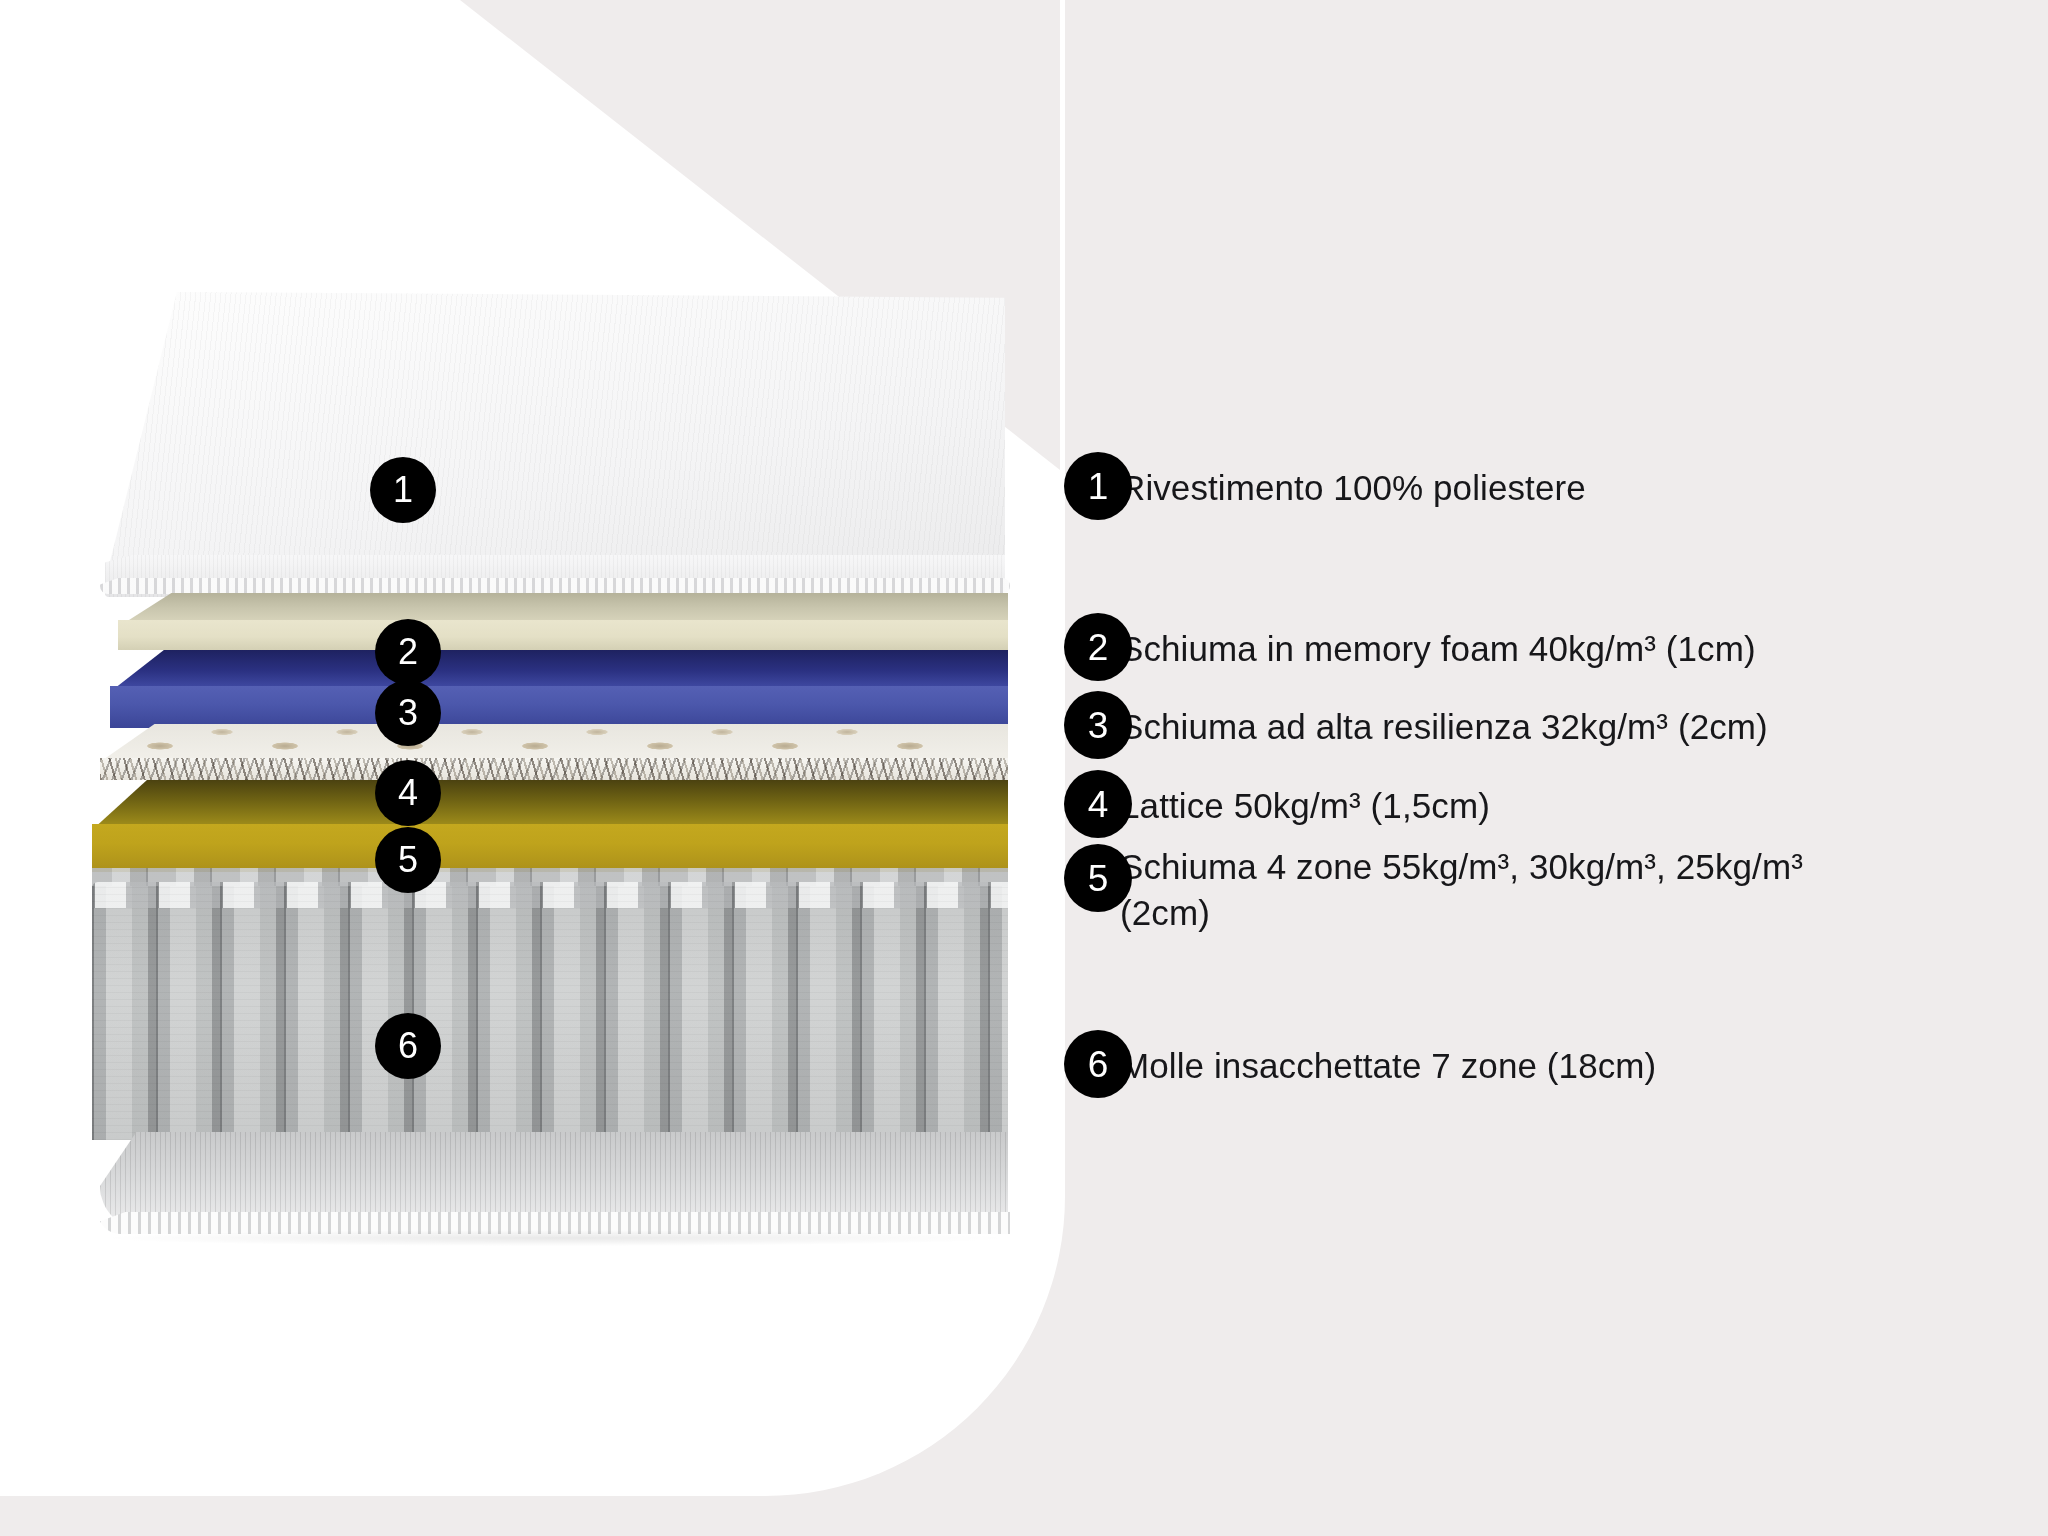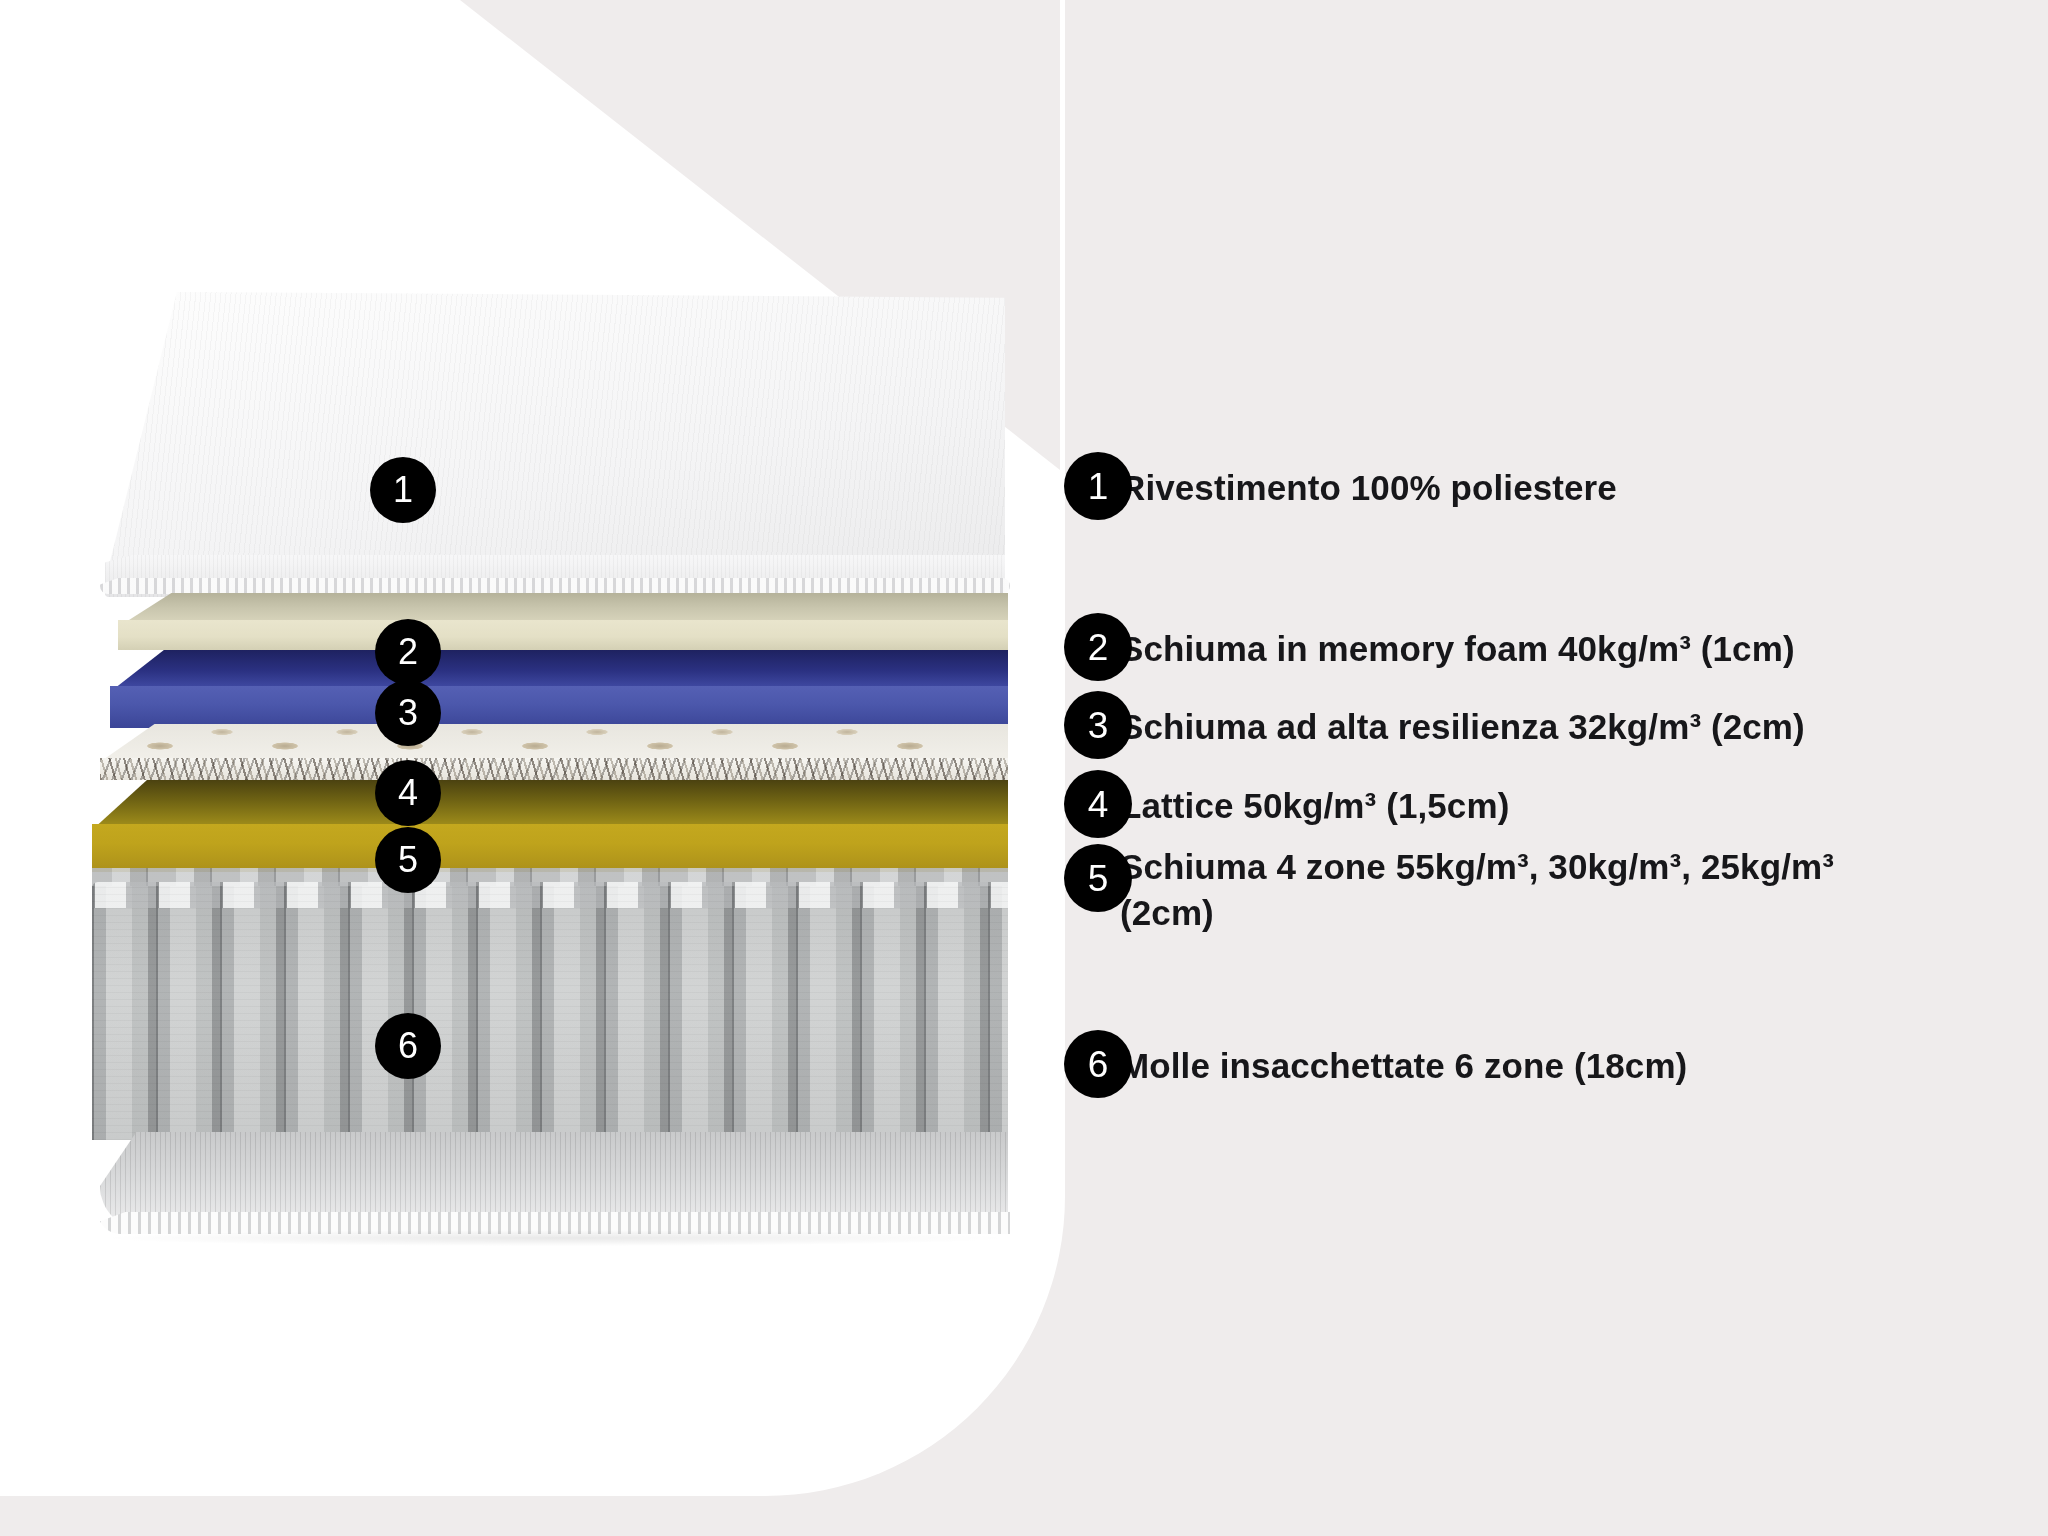--- a/index.html
+++ b/index.html
@@ -336,21 +336,21 @@
     width: 68px;
     height: 68px;
     font-size: 37px;
     flex: 0 0 auto;
   }
   .legend-text {
     margin-left: 56px;
     font-size: 35px;
     color: #17171a;
     line-height: 1.32;
-    font-weight: 700;
+    font-weight: 400;
     letter-spacing: 0.1px;
     max-width: 790px;
     padding-top: 13px;
   }
 </style>
 </head>
 <body>
 
 <div id="stage">
 
@@ -417,18 +417,18 @@
       <div class="legend-text">Lattice 50kg/m³ (1,5cm)</div>
     </div>
 
     <div class="legend-item" style="left:0px; top:404px;">
       <div class="badge badge-leg">5</div>
       <div class="legend-text" style="padding-top:0px; max-width:740px;">Schiuma 4 zone 55kg/m³, 30kg/m³, 25kg/m³ (2cm)</div>
     </div>
 
     <div class="legend-item" style="left:0px; top:590px;">
       <div class="badge badge-leg">6</div>
-      <div class="legend-text">Molle insacchettate 6 zone (18cm)</div>
+      <div class="legend-text">Molle insacchettate 7 zone (18cm)</div>
     </div>
 
   </div>
 
 </div>
 
 </body></html>

